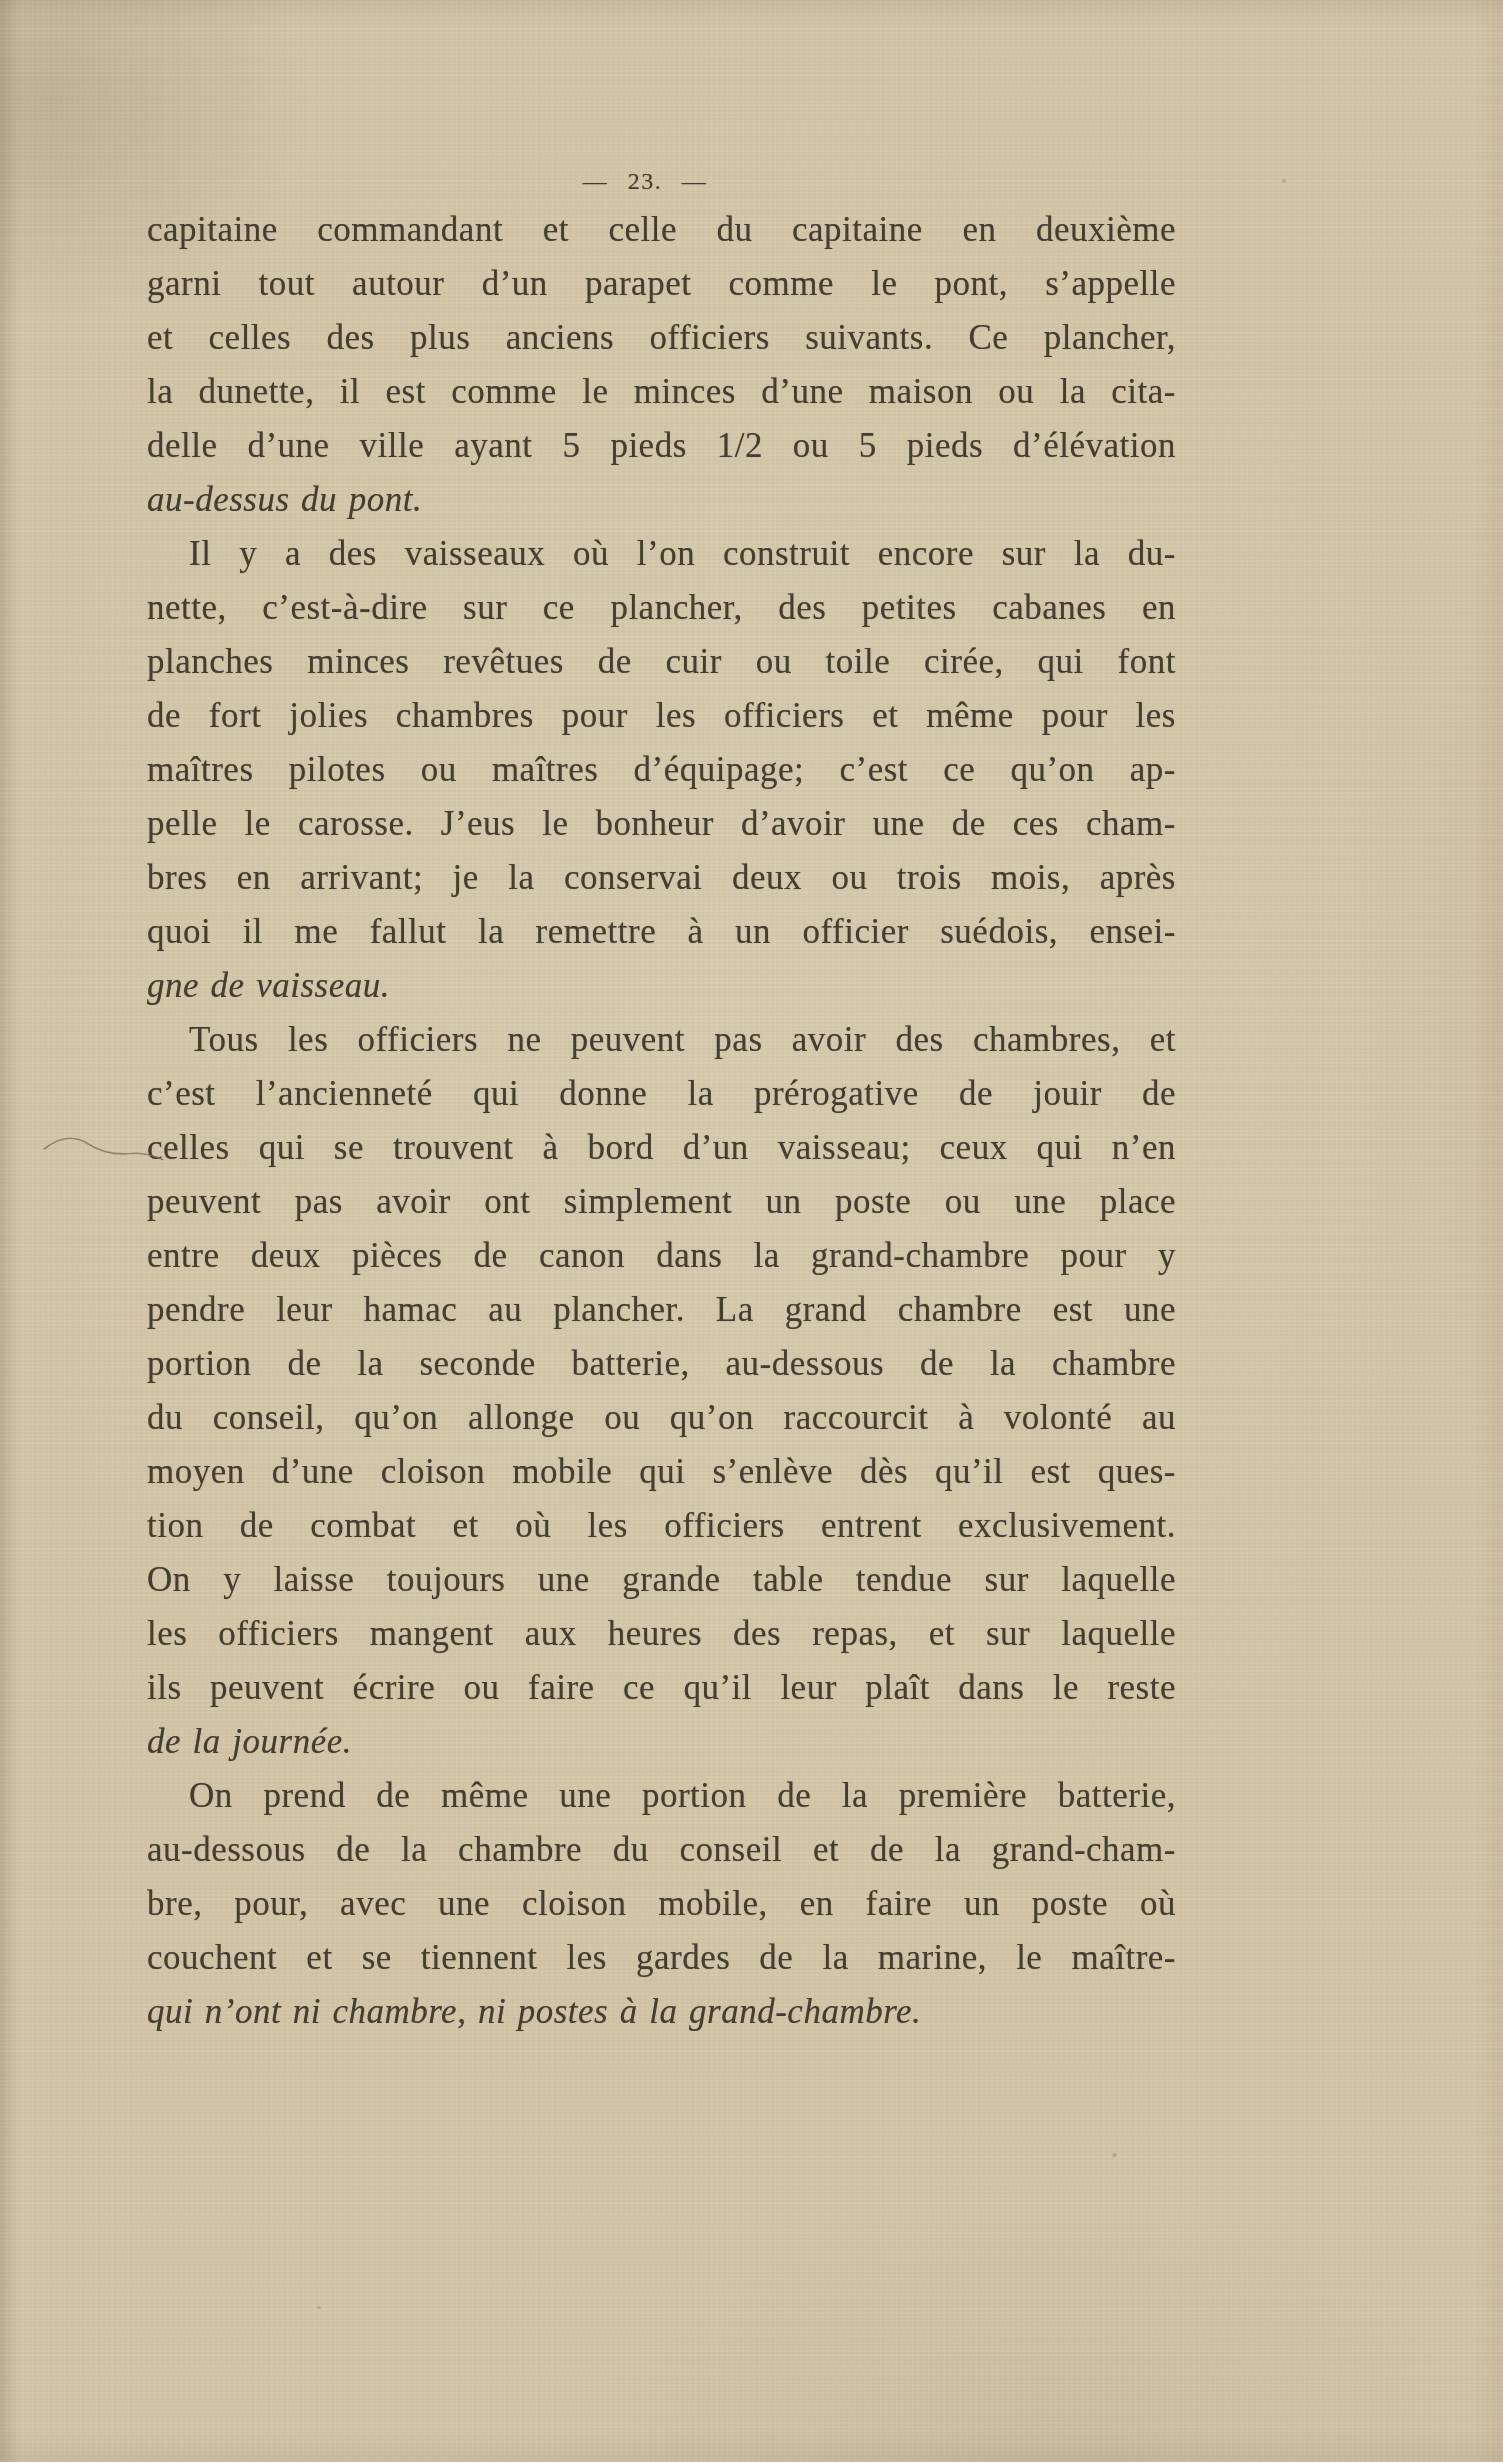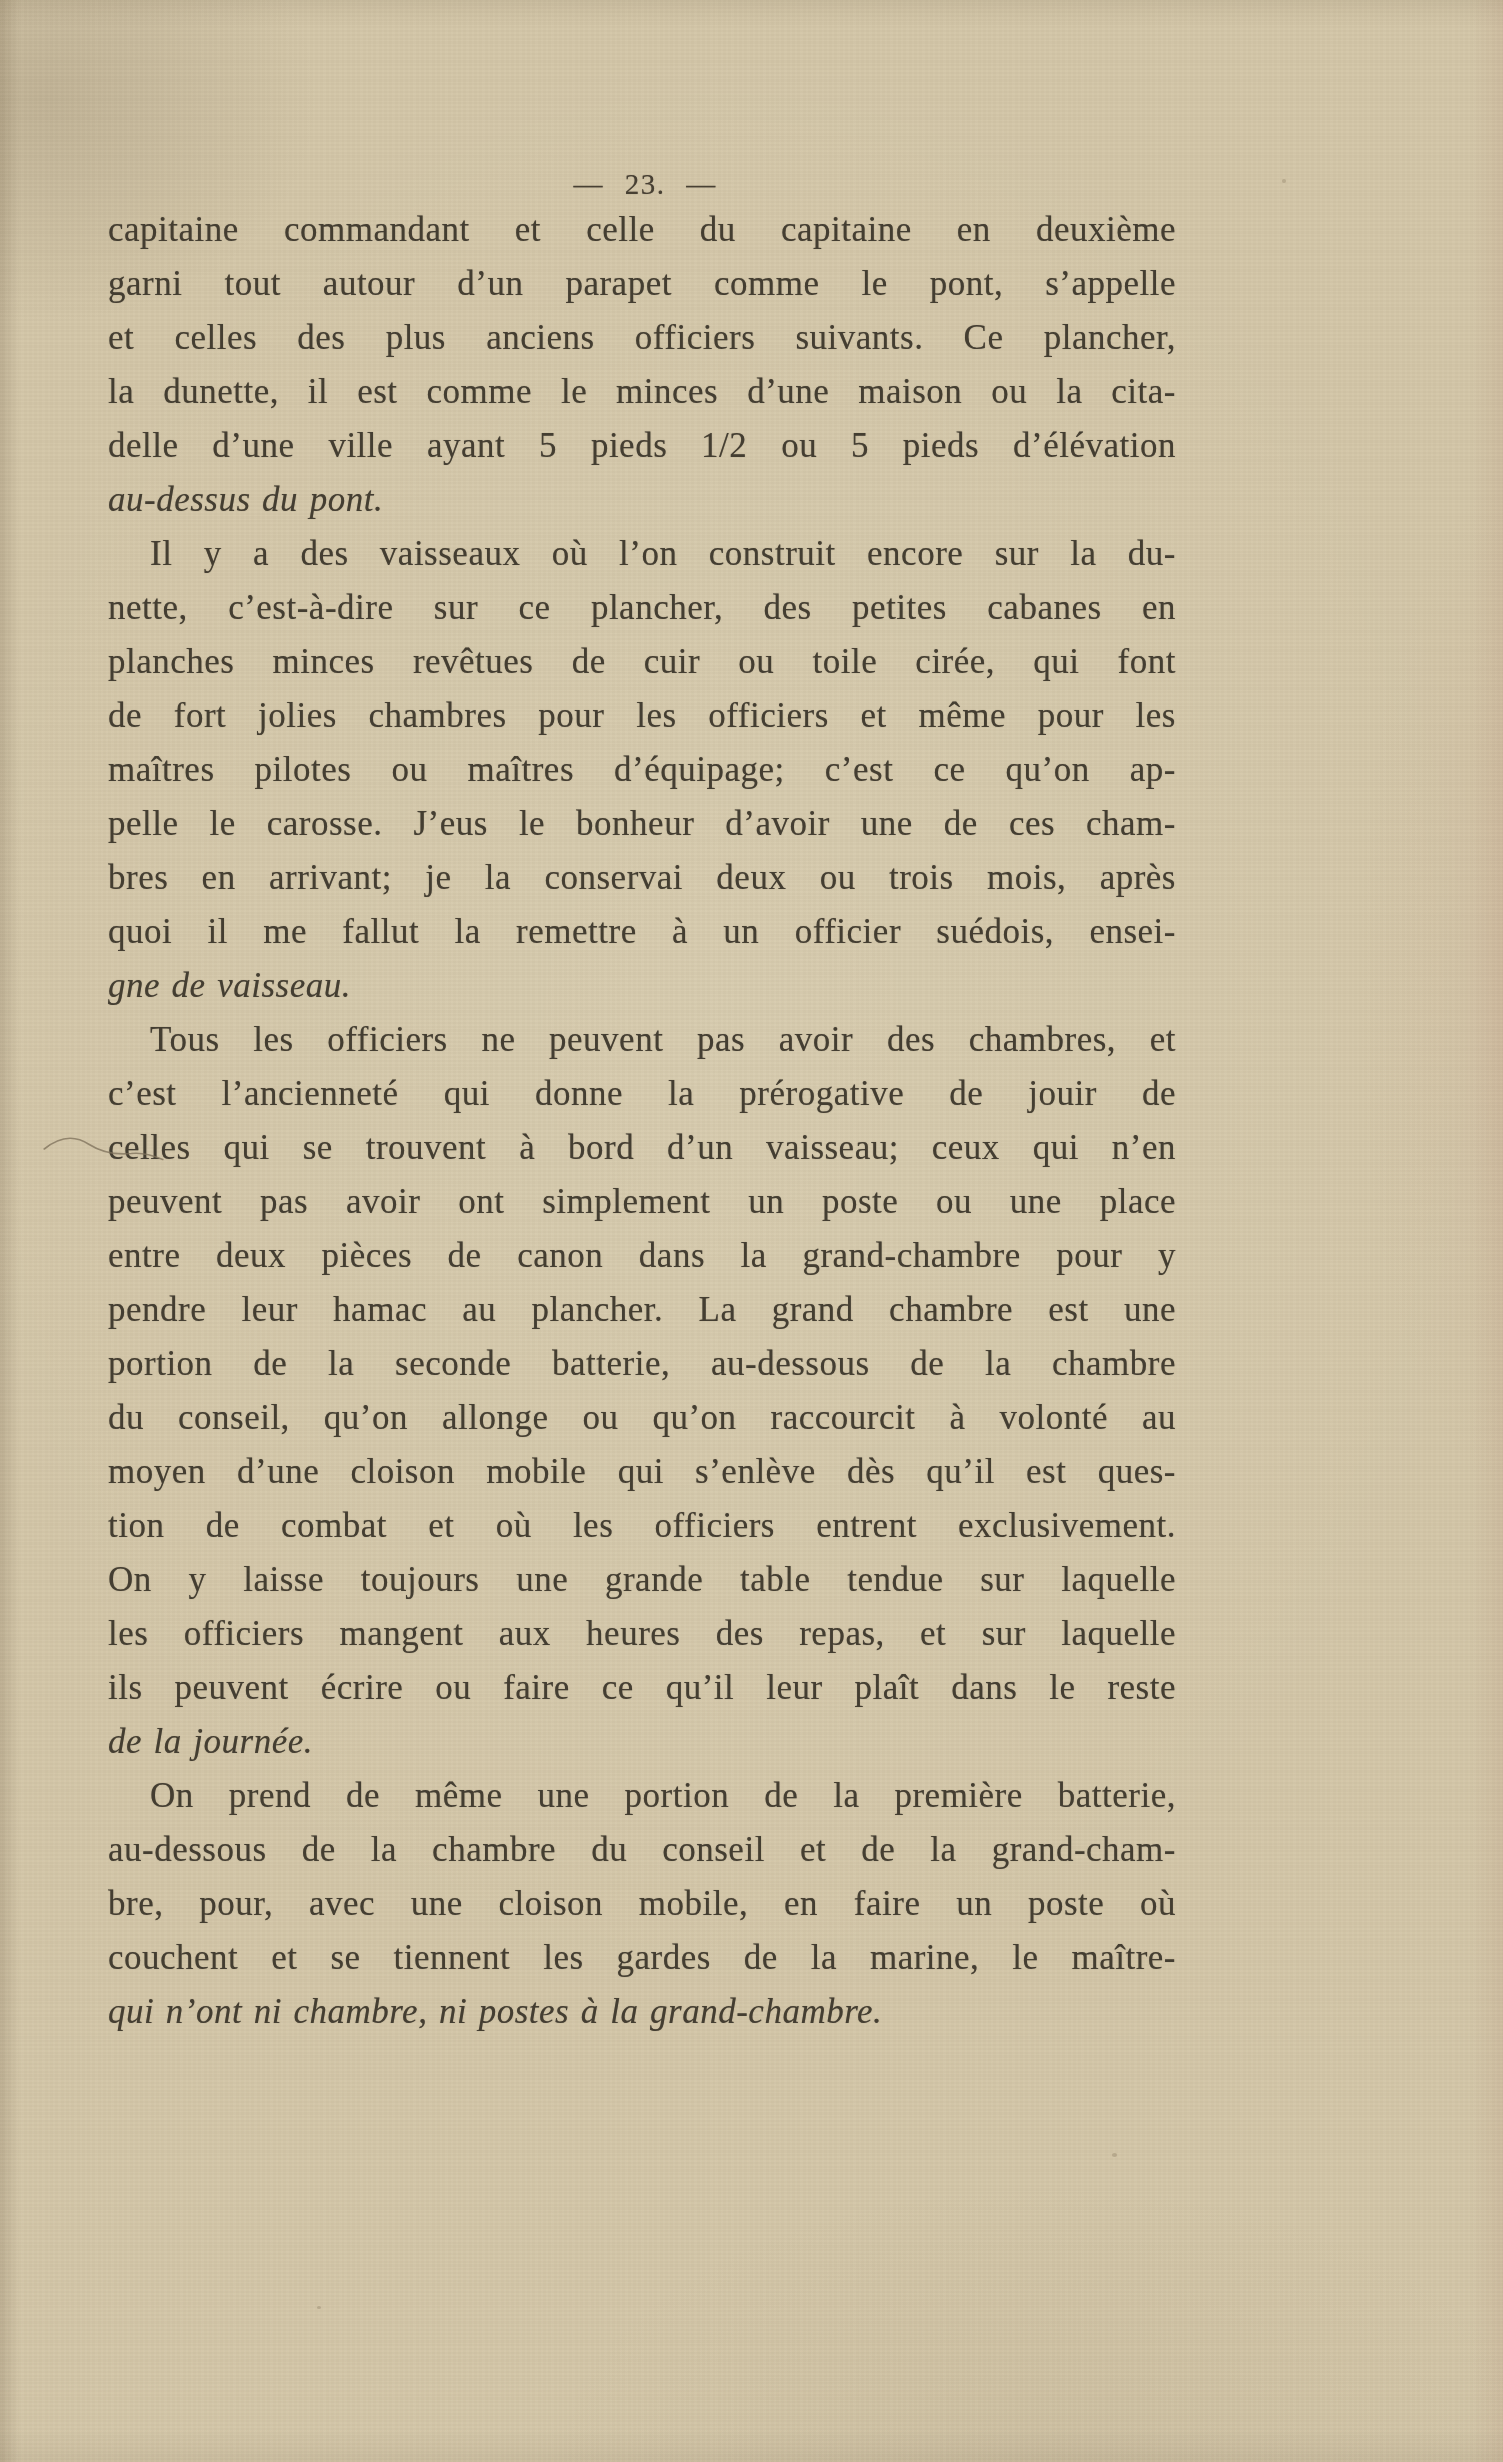--- a/index.html
+++ b/index.html
@@ -36,21 +36,21 @@
     background-image:
       repeating-linear-gradient(0deg, rgba(255,255,255,0.016) 0 1.5px, rgba(0,0,0,0.016) 1.5px 3.8px),
       repeating-linear-gradient(90deg, rgba(255,255,255,0.012) 0 2.3px, rgba(0,0,0,0.012) 2.3px 5.3px);
   }
 
   .folio {
     position: absolute;
     top: 168px;
     left: 645px;
     transform: translateX(-50%);
-    font-size: 29px;
+    font-size: 24px;
     letter-spacing: 1.5px;
     word-spacing: 12px;
     color: rgba(66,59,47,0.92);
     text-shadow: 0 0 0.8px rgba(66,59,47,0.55);
     white-space: nowrap;
   }
 
   .page-text {
     position: absolute;
     top: 203px;
@@ -63,20 +63,21 @@
     word-spacing: 2.3px;
   }
 
   .line {
     height: 54px;
     line-height: 54px;
     text-align: justify;
     -moz-text-align-last: justify;
     text-align-last: justify;
     white-space: nowrap;
+    margin-left: 39px;
   }
   .line.para-end {
     -moz-text-align-last: left;
     text-align-last: left;
     font-style: italic;
   }
   .line.indent {
     text-indent: 42px;
   }
 

